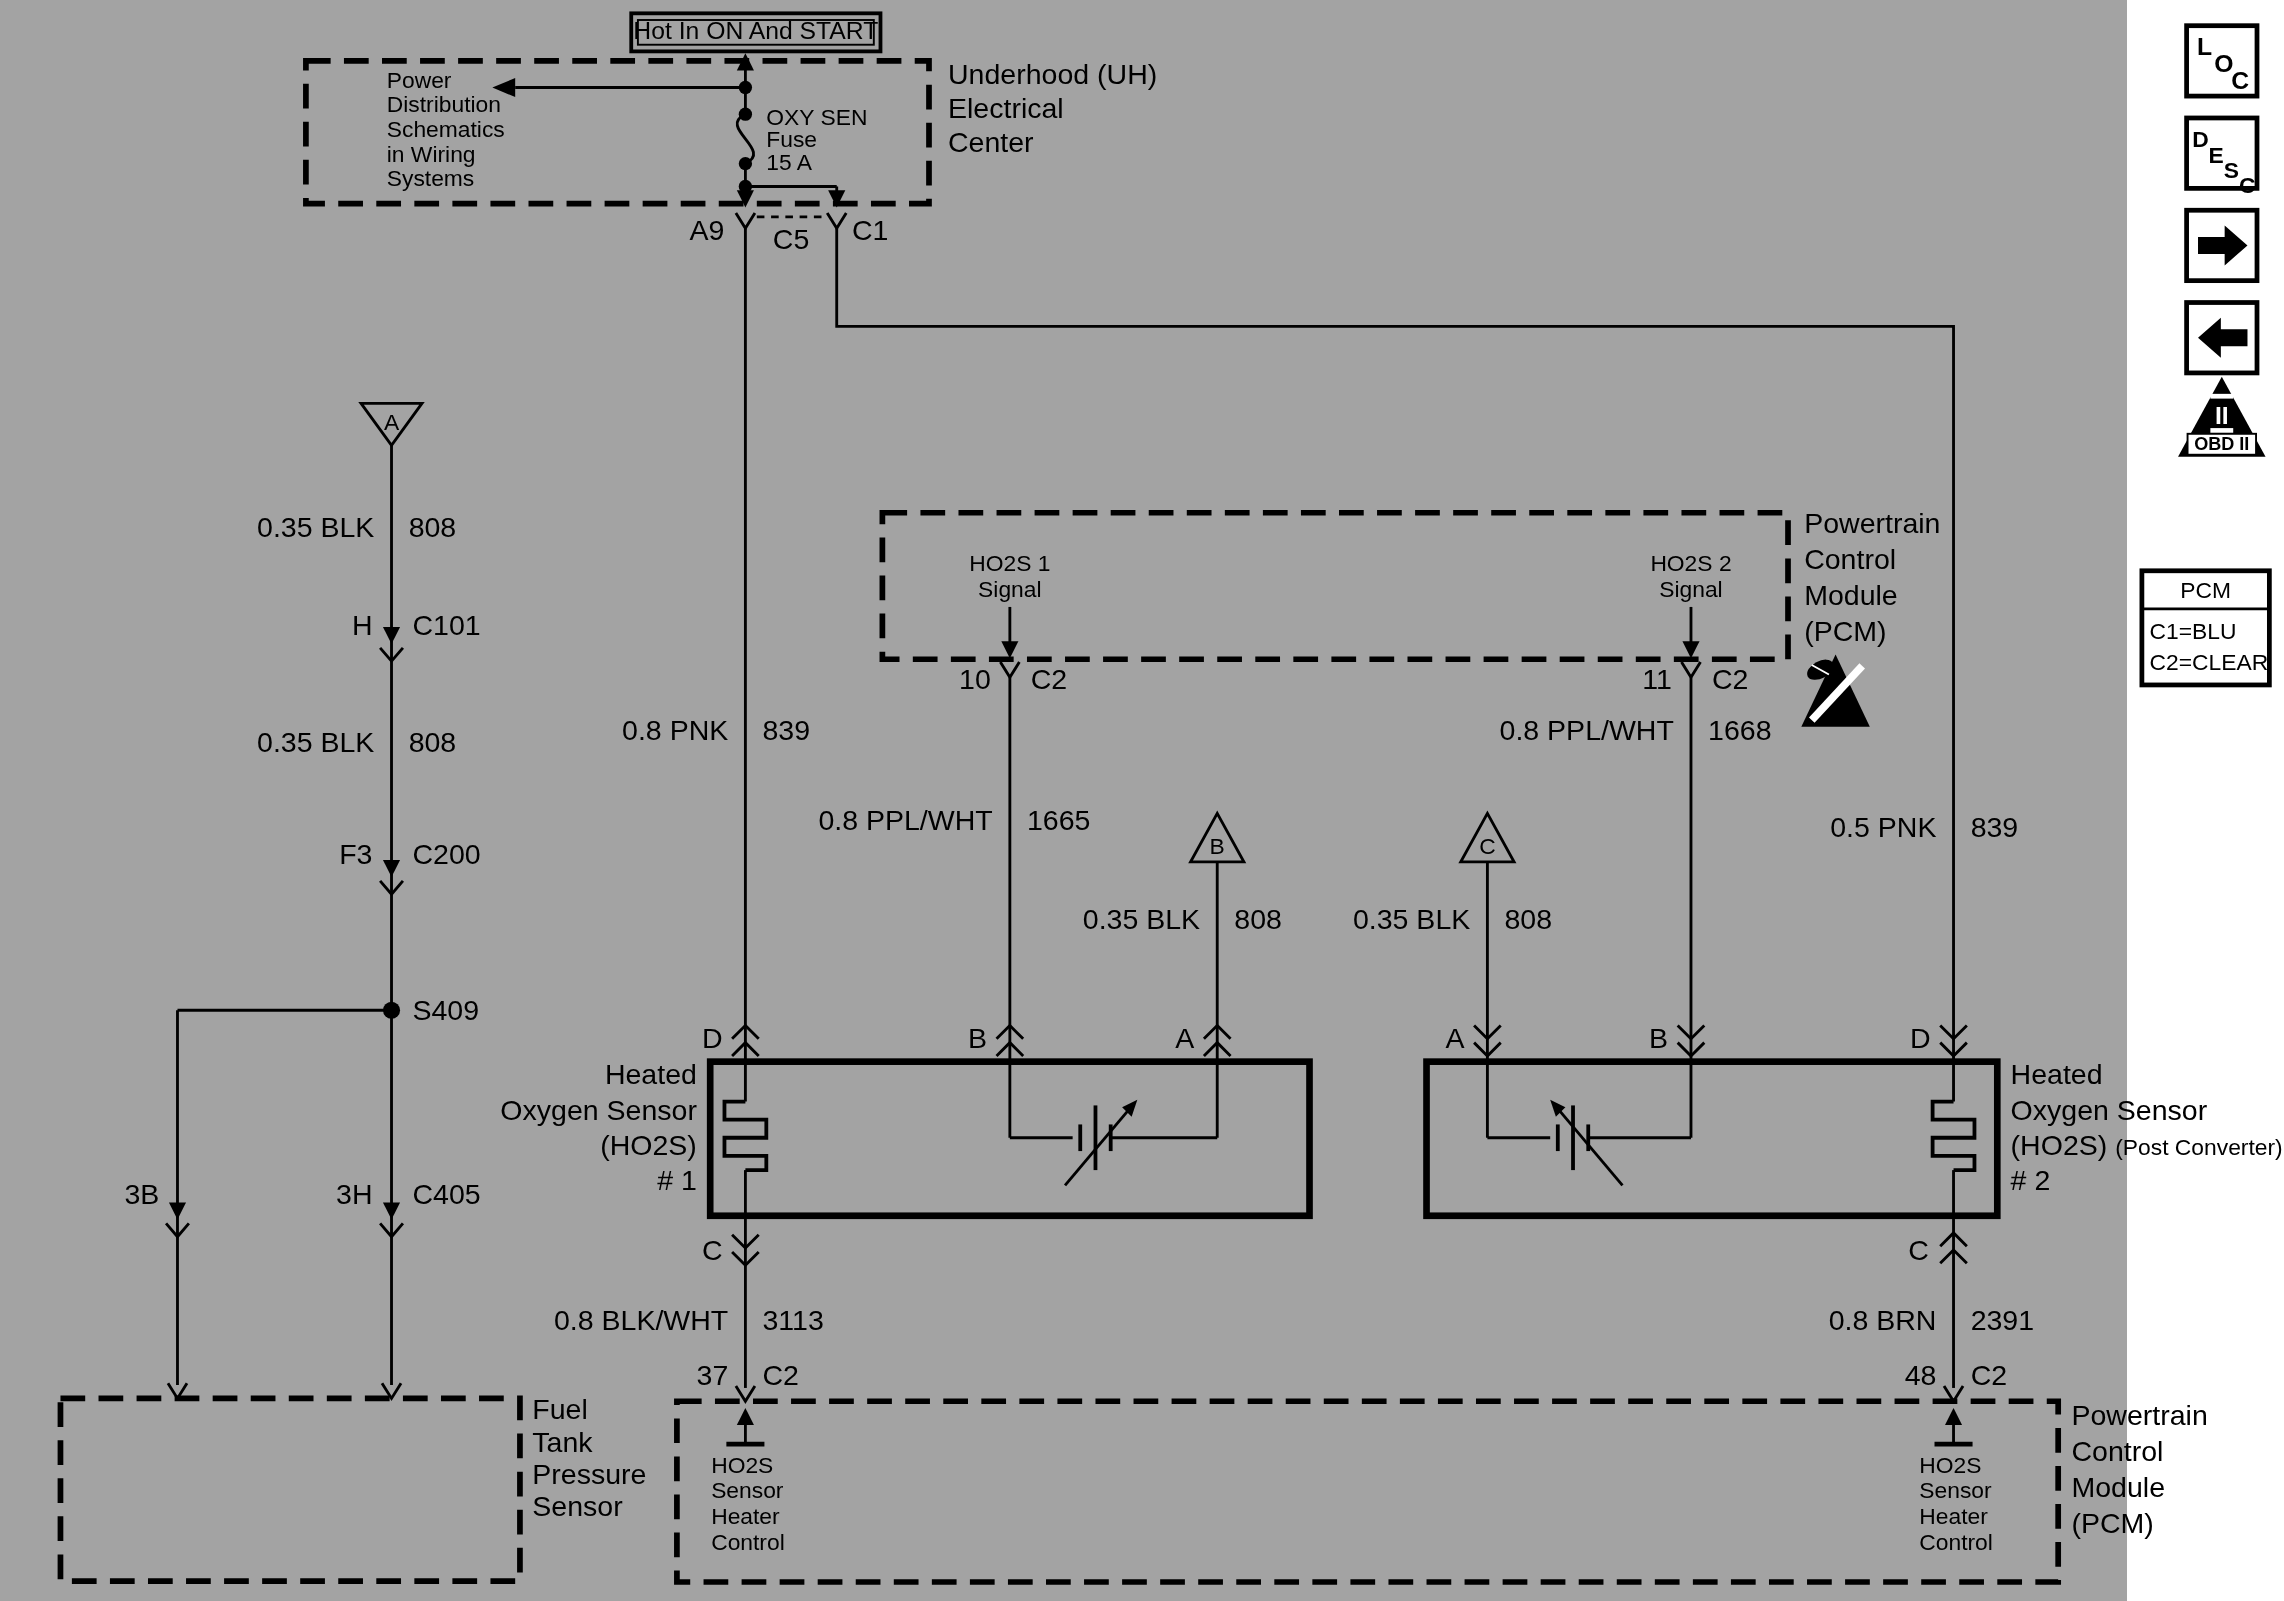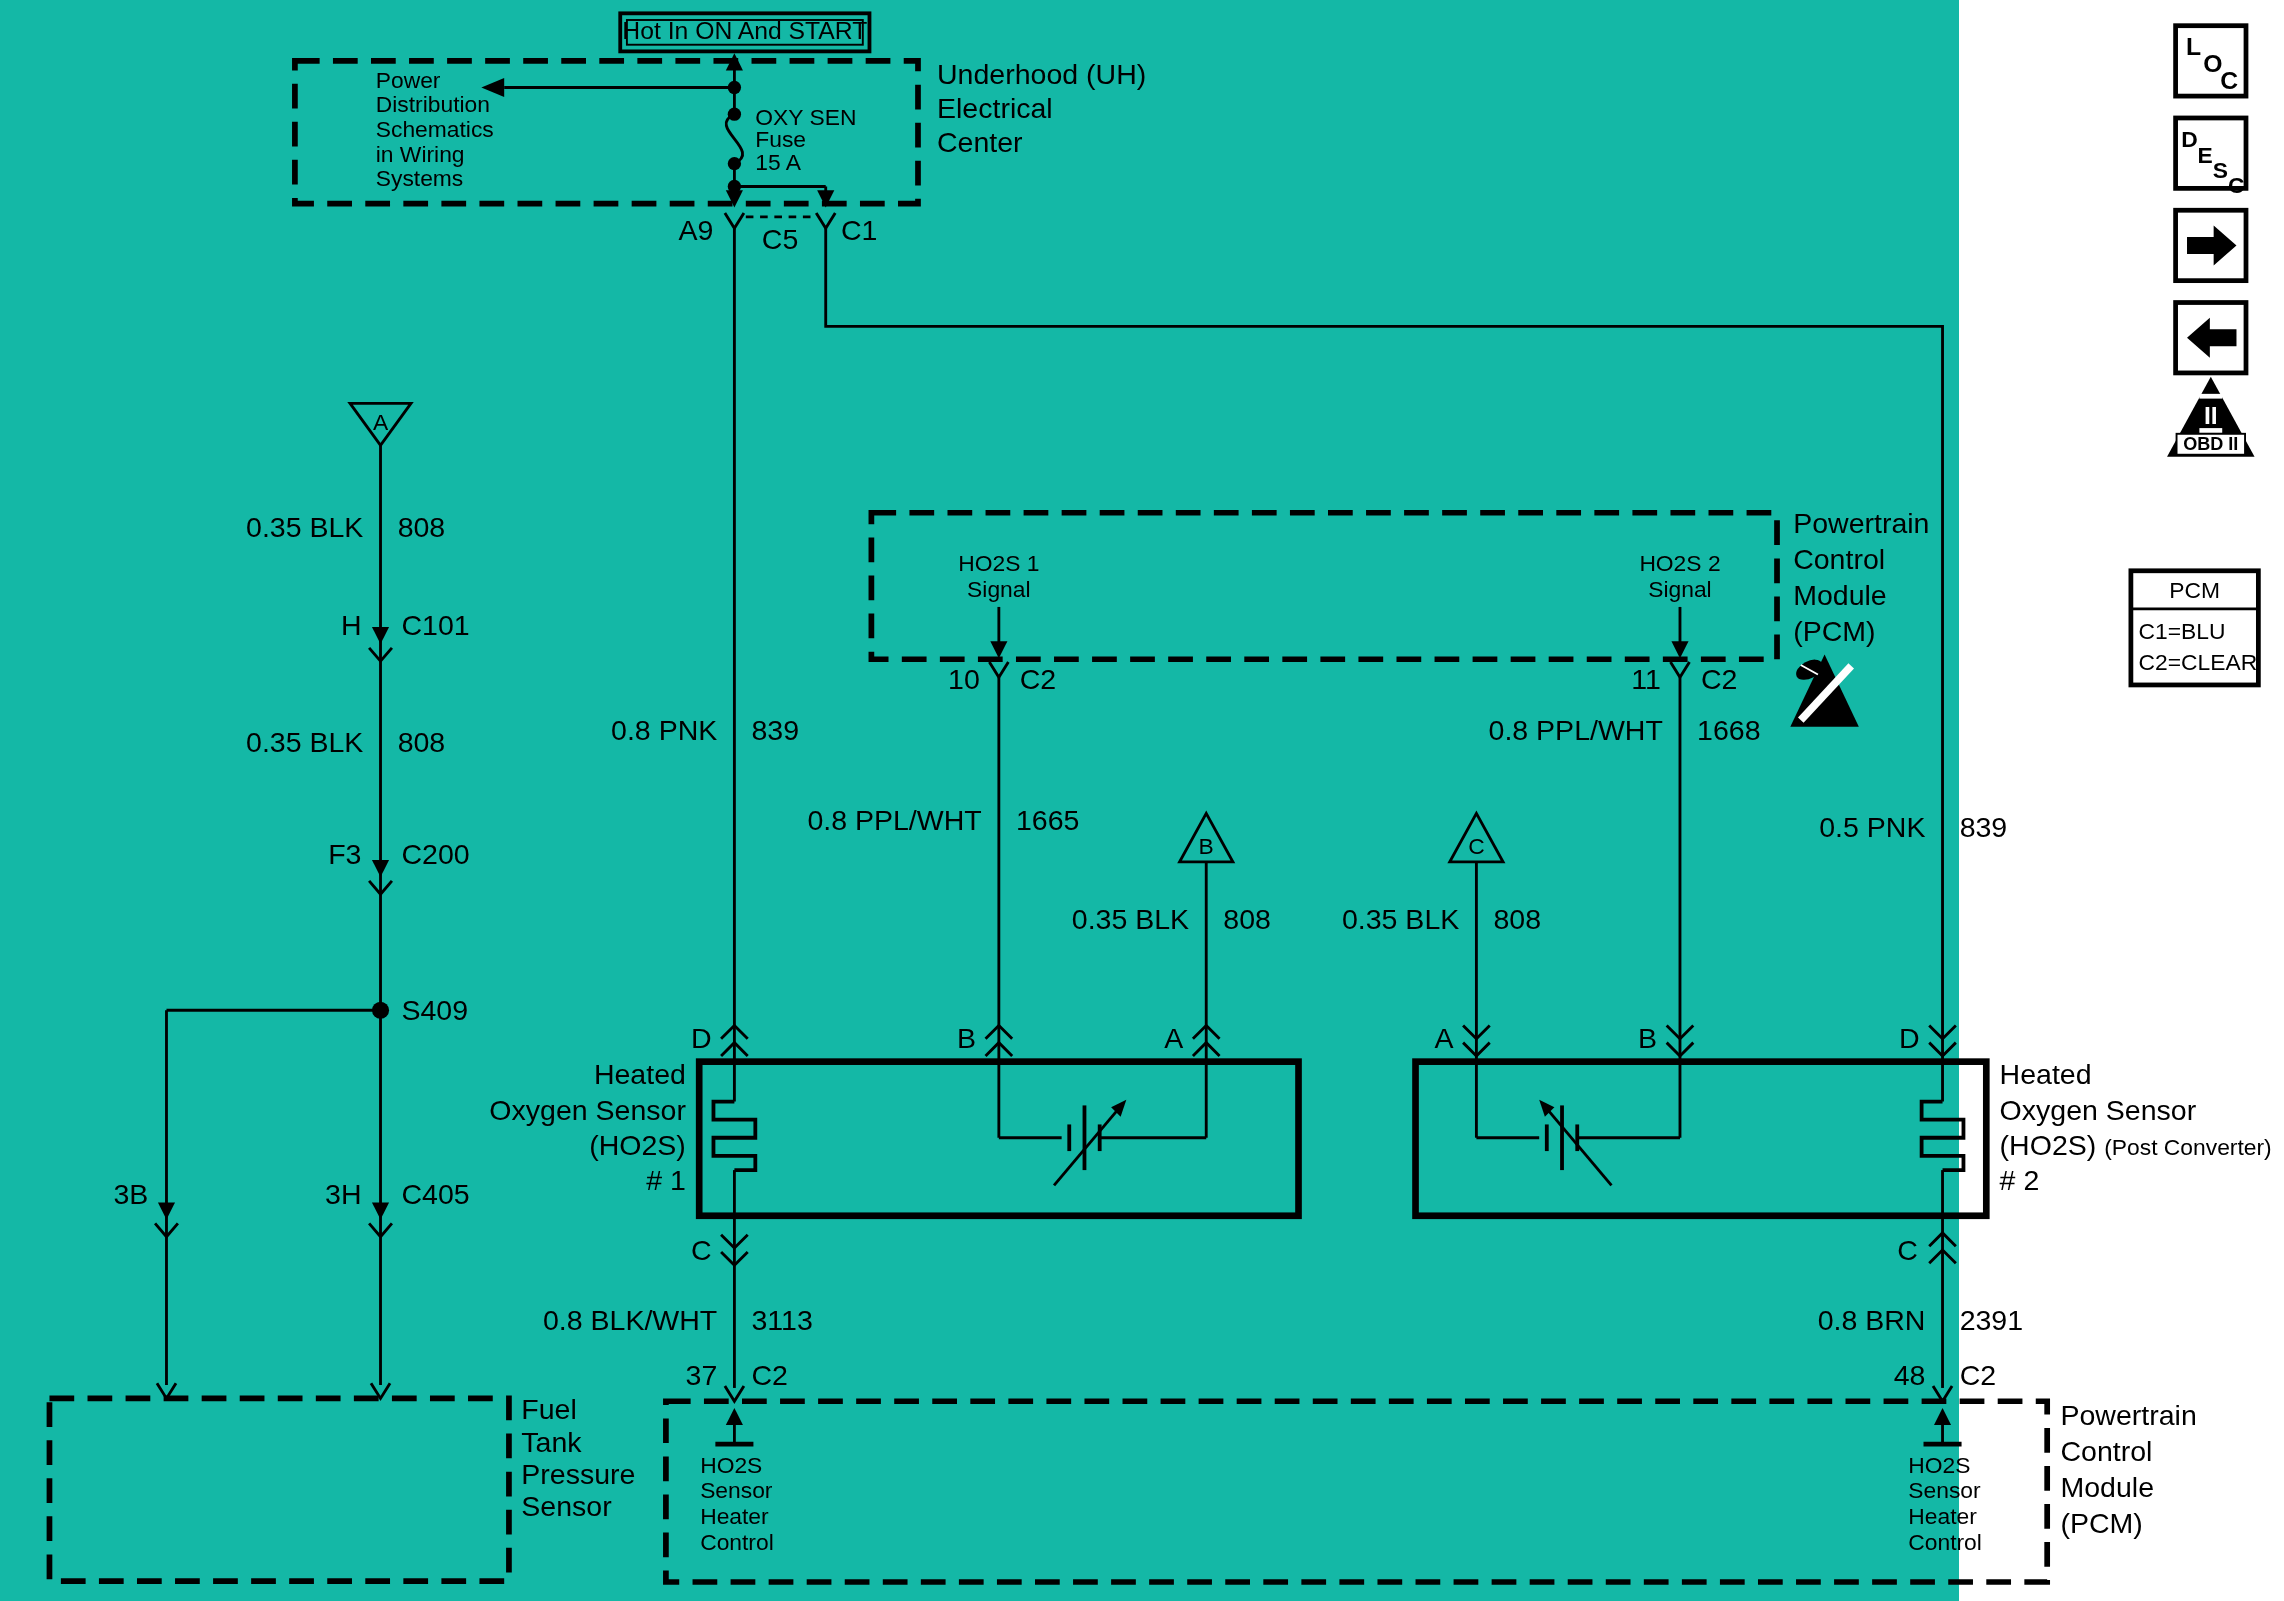--- a/index.html
+++ b/index.html
@@ -1,16 +1,16 @@
 <!DOCTYPE html>
 <html style="font-size:15px"><head>
 <meta charset="utf-8">
 <style>
   html,body{margin:0;padding:0;background:#ffffff;}
-  #page{position:relative;width:1959px;height:1602px;background:#14b8a6;}
+  #page{position:relative;width:2116px;height:1602px;background:#a3a3a3;padding-left:11px;}
   svg{display:block;}
   text{font-family:"Liberation Sans","DejaVu Sans",sans-serif;fill:#000;}
   .t30{font-size:30px;}
   .t26{font-size:26px;}
   .t24{font-size:24px;}
   .t19{font-size:19px;}
   .b{font-weight:bold;}
   .mid{text-anchor:middle;}
   .end{text-anchor:end;}
   .wht{fill:#ffffff;}

